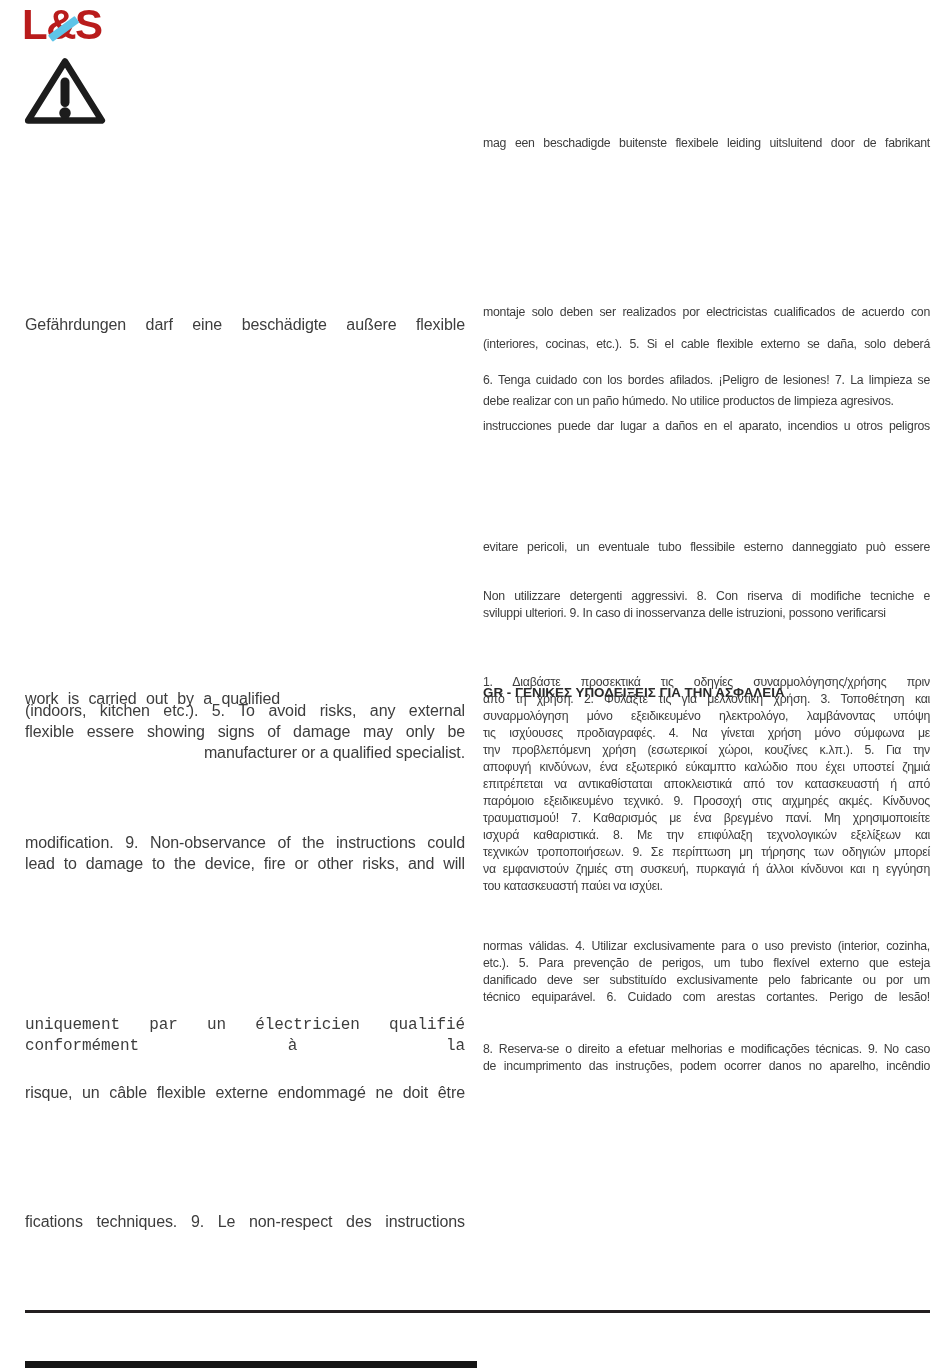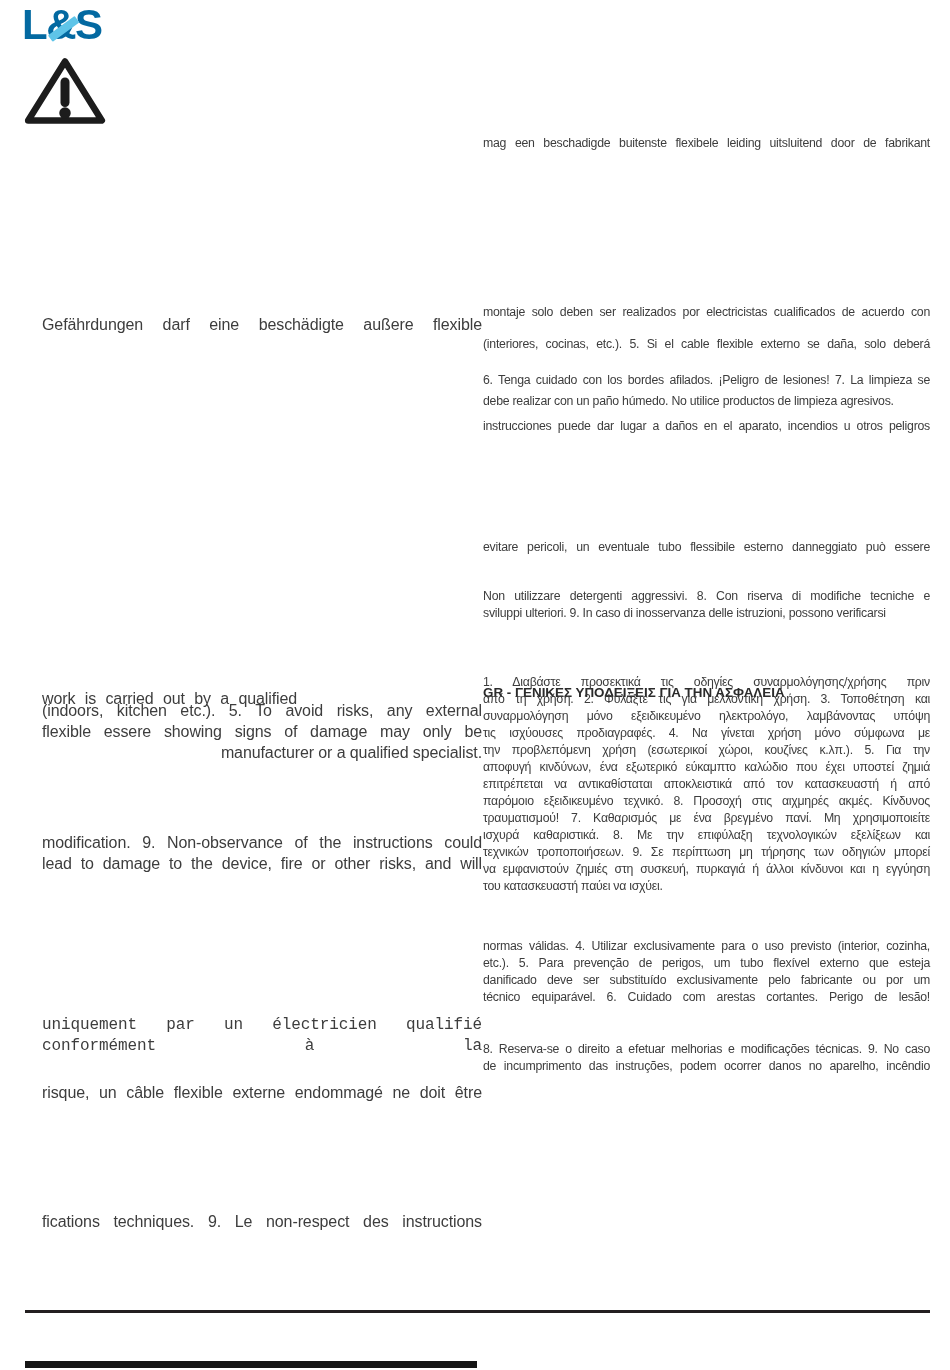--- a/index.html
+++ b/index.html
@@ -1,21 +1,21 @@
 <!DOCTYPE html>
 <html><head>
 <meta charset="utf-8">
 <style>
   html,body{margin:0;padding:0;background:#ffffff;}
   .page{
     position:relative;width:950px;height:1370px;background:#ffffff;overflow:hidden;
     font-family:"Liberation Sans", sans-serif;color:#3d3d3d;
   }
   .frag{position:absolute;}
-  .lcol{left:25px;width:440px;font-size:16px;line-height:21px;letter-spacing:-0.1px;margin-left:17px;}
+  .lcol{left:25px;width:440px;font-size:16px;line-height:21px;letter-spacing:-0.1px;}
   .rcol{left:483px;width:447px;font-size:12.3px;line-height:17px;letter-spacing:-0.25px;}
   .jl{text-align:justify;text-align-last:justify;}
   .ws{word-spacing:5px;}
   .tline{text-align:justify;text-align-last:justify;}
   .last-left .tline:last-child{text-align-last:left;}
   .last-right .tline:last-child{text-align-last:right;}
   .lh21{line-height:21px;}
   .gr-head{font-weight:bold;font-size:13.4px;color:#2b2b2b;letter-spacing:0;}
   
   .logo{position:absolute;left:22px;top:4px;font-size:42px;font-weight:900;
@@ -26,21 +26,21 @@
   .warn{position:absolute;left:24px;top:55px;width:82px;height:72px;}
   
   .rule{position:absolute;left:25px;top:1310px;width:905px;height:3px;}
   .fold{position:absolute;left:25px;top:1361px;width:452px;height:7px;}
 </style>
 </head>
 <body>
 
 <div class="page" style="color: rgb(61, 61, 61);">
 
-  <div class="logo" style="color: #0369a1;">
+  <div class="logo" style="color: #b91c1c;">
     <span>L&amp;S</span>
     <span class="logo-slash" style="background: rgb(94, 196, 232);"></span>
   </div>
 
   <svg class="warn" viewBox="0 0 100 88">
     <polygon points="50,8 95,80 5,80" fill="none" stroke="#1c1c1c" stroke-width="8" stroke-linejoin="round"></polygon>
     <line x1="50" y1="33" x2="50" y2="58" stroke="#1c1c1c" stroke-width="11" stroke-linecap="round"></line>
     <circle cx="50" cy="71" r="7" fill="#1c1c1c"></circle>
   </svg>
 
@@ -62,21 +62,21 @@
 
   <div class="frag rcol gr-head" style="top:684px;">GR - ΓΕΝΙΚΕΣ ΥΠΟΔΕΙΞΕΙΣ ΓΙΑ ΤΗΝ ΑΣΦΑΛΕΙΑ</div>
   <div class="frag rcol last-left" style="top:674px;">
       <div class="tline">1. Διαβάστε προσεκτικά τις οδηγίες συναρμολόγησης/χρήσης πριν</div>
       <div class="tline">από τη χρήση. 2. Φυλάξτε τις για μελλοντική χρήση. 3. Τοποθέτηση και</div>
       <div class="tline">συναρμολόγηση μόνο εξειδικευμένο ηλεκτρολόγο, λαμβάνοντας υπόψη</div>
       <div class="tline">τις ισχύουσες προδιαγραφές. 4. Να γίνεται χρήση μόνο σύμφωνα με</div>
       <div class="tline">την προβλεπόμενη χρήση (εσωτερικοί χώροι, κουζίνες κ.λπ.). 5. Για την</div>
       <div class="tline">αποφυγή κινδύνων, ένα εξωτερικό εύκαμπτο καλώδιο που έχει υποστεί ζημιά</div>
       <div class="tline">επιτρέπεται να αντικαθίσταται αποκλειστικά από τον κατασκευαστή ή από</div>
-      <div class="tline">παρόμοιο εξειδικευμένο τεχνικό. 8. Προσοχή στις αιχμηρές ακμές. Κίνδυνος</div>
+      <div class="tline">παρόμοιο εξειδικευμένο τεχνικό. 9. Προσοχή στις αιχμηρές ακμές. Κίνδυνος</div>
       <div class="tline">τραυματισμού! 7. Καθαρισμός με ένα βρεγμένο πανί. Μη χρησιμοποιείτε</div>
       <div class="tline">ισχυρά καθαριστικά. 8. Με την επιφύλαξη τεχνολογικών εξελίξεων και</div>
       <div class="tline">τεχνικών τροποποιήσεων. 9. Σε περίπτωση μη τήρησης των οδηγιών μπορεί</div>
       <div class="tline">να εμφανιστούν ζημιές στη συσκευή, πυρκαγιά ή άλλοι κίνδυνοι και η εγγύηση</div>
       <div class="tline">του κατασκευαστή παύει να ισχύει.</div>
     </div>
 
   <div class="frag rcol" style="top:938px;">
       <div class="tline">normas válidas. 4. Utilizar exclusivamente para o uso previsto (interior, cozinha,</div>
       <div class="tline">etc.). 5. Para prevenção de perigos, um tubo flexível externo que esteja</div>

